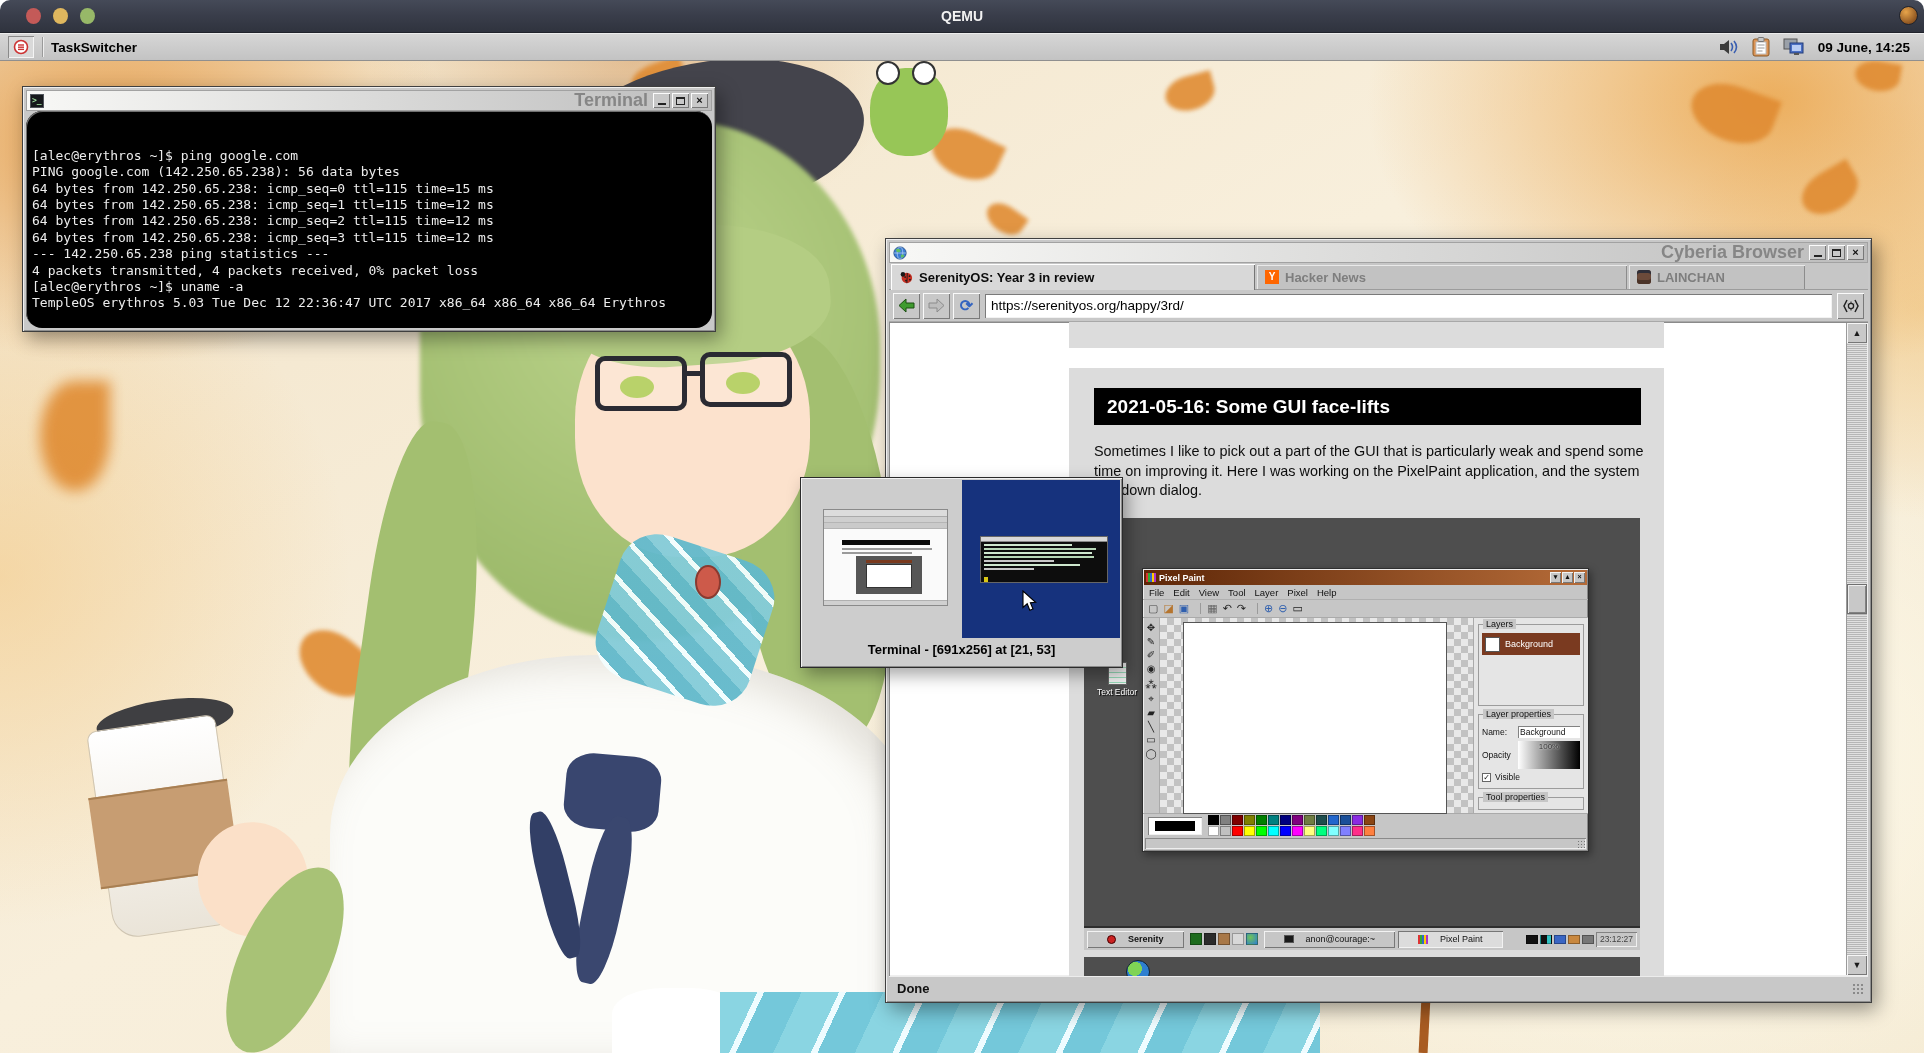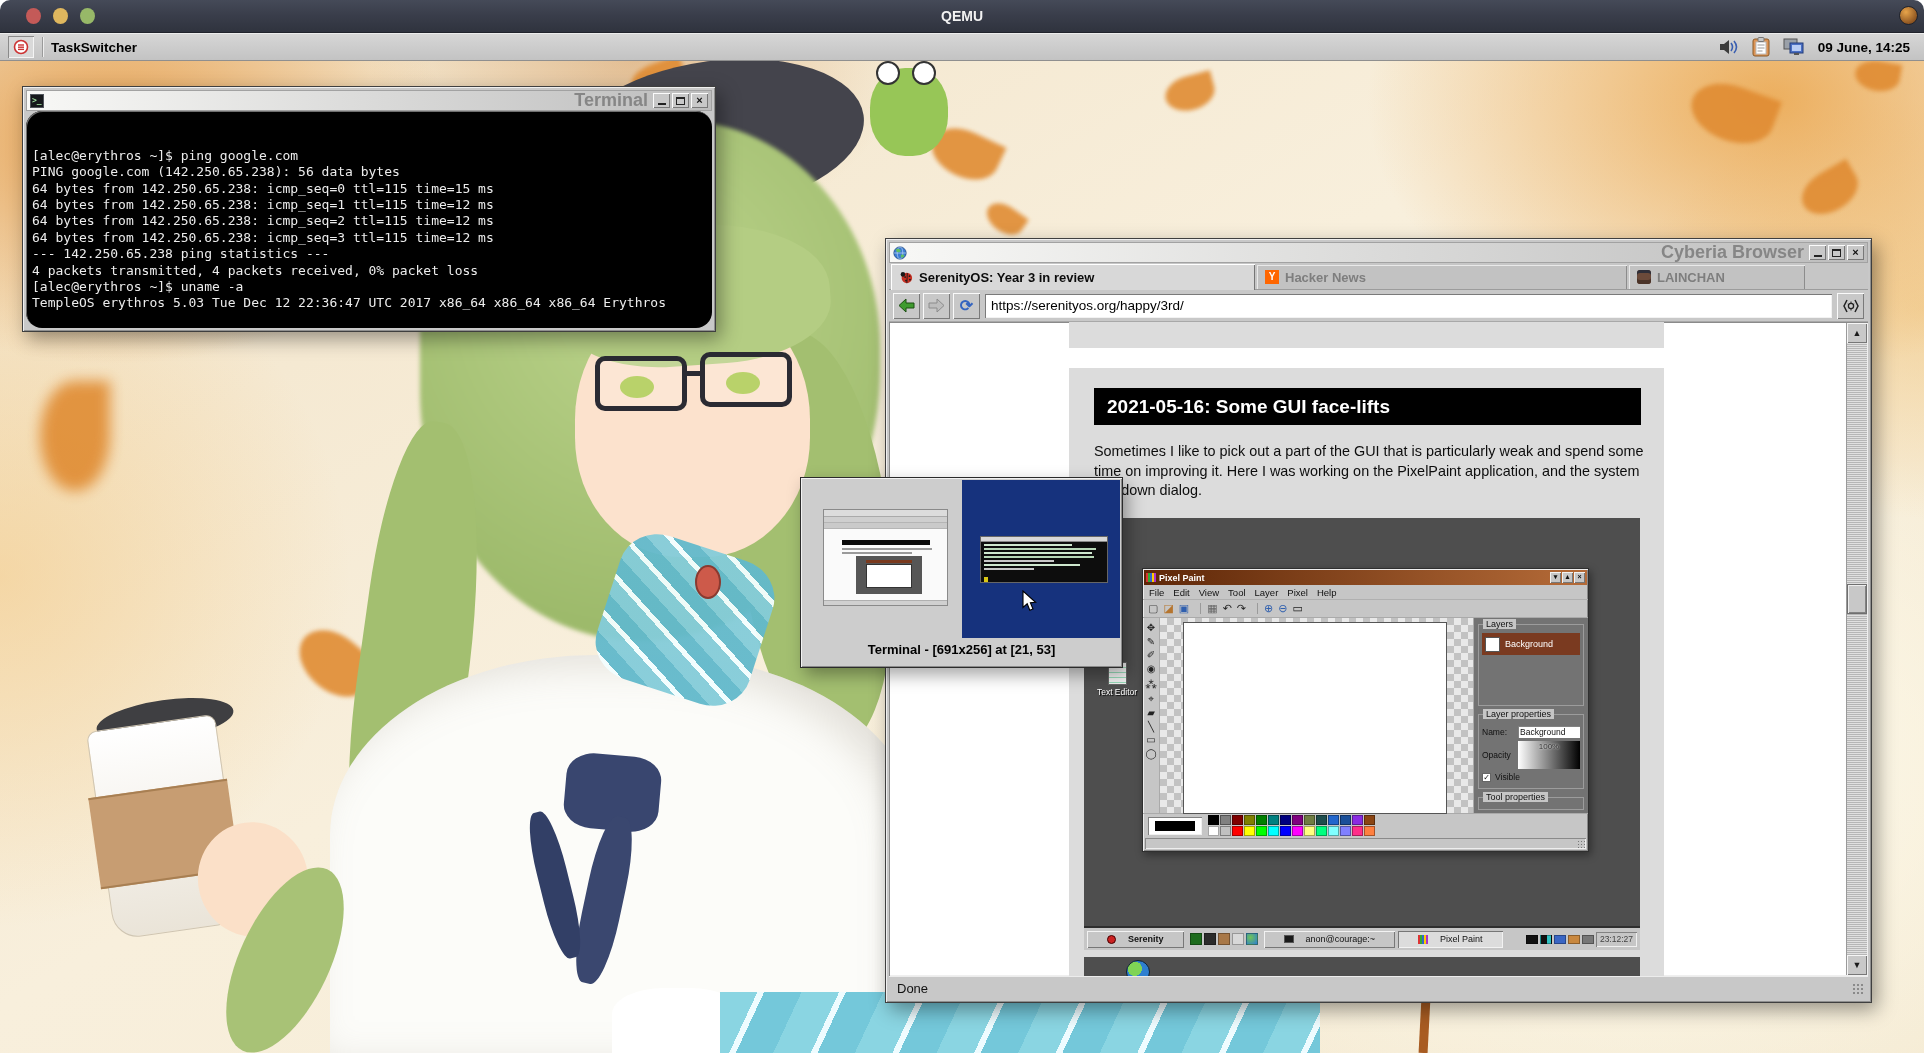--- a/index.html
+++ b/index.html
@@ -91,21 +91,21 @@
     display:flex; align-items:center; justify-content:center; }
   .reload-glyph { font-size:16px; font-weight:700; color:#3565c0; line-height:1; }
   .urlwrap { flex:1; height:24px; background:#fff; margin:0 2px;
     box-shadow: inset 1px 1px 0 #7a7a7a, inset -1px -1px 0 #f2f2f2;
     display:flex; align-items:center; padding:0 6px; }
   .urlwrap input { border:0; outline:0; width:100%; background:transparent;
     font:13.5px "Liberation Sans", sans-serif; color:#000; }
   .content { position:relative; flex:1; background:#fff; overflow:hidden;
     box-shadow: inset 1px 1px 0 #8a8a8a, inset -1px -1px 0 #efefef; }
   .statusbar { height:23px; flex:0 0 23px; background:#c8c8c8; border-top:1px solid #ececec;
-    display:flex; align-items:center; padding:0 8px; font-size:13px; font-weight:400; position:relative; }
+    display:flex; align-items:center; padding:0 8px; font-size:13px; font-weight:700; position:relative; }
   .grip { position:absolute; right:3px; bottom:3px; width:13px; height:13px;
     background: radial-gradient(circle at 2px 2px, #8a8a8a 1px, transparent 1.2px) 0 0/4px 4px; }
   
   .vscroll { position:absolute; top:1px; right:1px; bottom:1px; width:21px;
     background: repeating-linear-gradient(180deg,#e0e0e0 0 1px,#b6b6b6 1px 2px);
     border-left:1px solid #9a9a9a; }
   .sbtn { position:absolute; left:0; width:20px; height:20px; background:#c8c8c8;
     box-shadow: inset 1px 1px 0 #f6f6f6, inset -1px -1px 0 #777;
     display:flex; align-items:center; justify-content:center; font-size:9px; color:#1a1a1a; }
   .sbtn.up{ top:0; } .sbtn.down{ bottom:0; }
@@ -139,21 +139,21 @@
   .pp-toolbar { height:18px; flex:0 0 18px; display:flex; gap:5px; align-items:center; padding:0 5px;
     border-bottom:1px solid #aaa; font-size:11px; }
   .pp-toolbar .ico { line-height:1; }
   .pp-toolbar .ico:nth-child(4), .pp-toolbar .ico:nth-child(7) { margin-left:6px; padding-left:6px; border-left:1px solid #9a9a9a; }
   .pp-main { flex:1; display:flex; min-height:0; }
   .pp-tools { width:17px; flex:0 0 17px; display:flex; flex-direction:column; align-items:center; gap:2.5px;
     padding-top:4px; border-right:1px solid #aaa; font-size:10px; color:#222; }
   .pp-canvas-area { flex:1; position:relative;
     background: conic-gradient(#c2c2c2 0 90deg,#e9e9e9 90deg 180deg,#c2c2c2 180deg 270deg,#e9e9e9 270deg) 0 0/14px 14px; }
   .pp-canvas { position:absolute; left:23px; top:4px; width:264px; height:192px; background:#fff; border:1px solid #555; }
-  .pp-side { width:115px; flex:0 0 115px; border-left:1px solid #aaa; background:#737373;
+  .pp-side { width:115px; flex:0 0 115px; border-left:1px solid #aaa; background:#e5e5e5;
     padding:6px 4px 3px; display:flex; flex-direction:column; gap:8px; }
   .pp-group { border:1px solid #9c9c9c; position:relative; padding:8px 3px 3px; }
   .pp-group .legend { position:absolute; top:-6px; left:4px; background:#c6c6c6; padding:0 3px; font-size:9px; }
   .pp-group.layers { height:92px; }
   .pp-layer-row { height:22px; background:#7a3a20; display:flex; align-items:center; gap:5px; padding:2px 3px; color:#fff; font-size:9px; }
   .pp-thumb { width:15px; height:15px; background:#fff; border:1px solid #555; }
   .pp-row { display:flex; align-items:center; gap:4px; margin:3px 0; font-size:8.5px; }
   .pp-row .lab { width:32px; }
   .pp-field { flex:1; background:#fff; box-shadow: inset 1px 1px 0 #828282; padding:1px 2px; font-size:8.5px; }
   .pp-slider { flex:1; height:28px; background:linear-gradient(90deg,#fff,#000); text-align:center;

